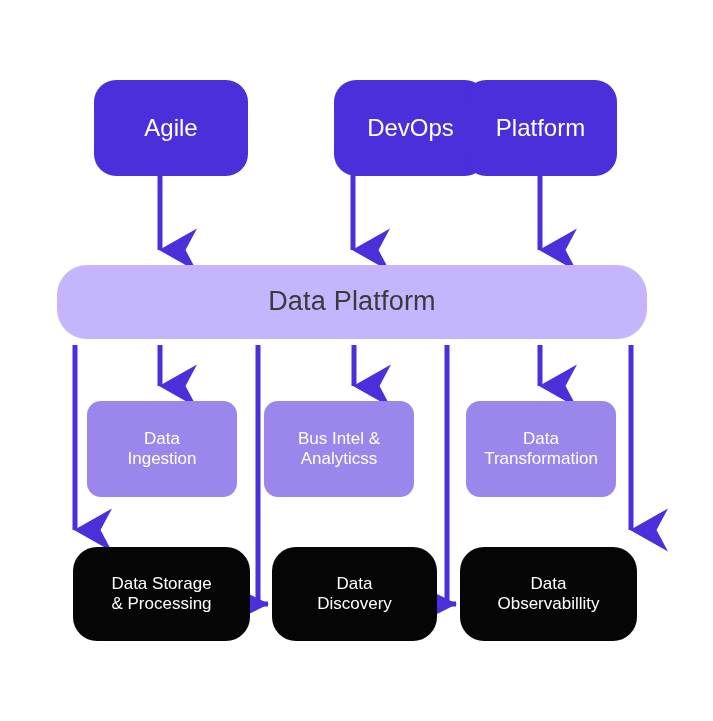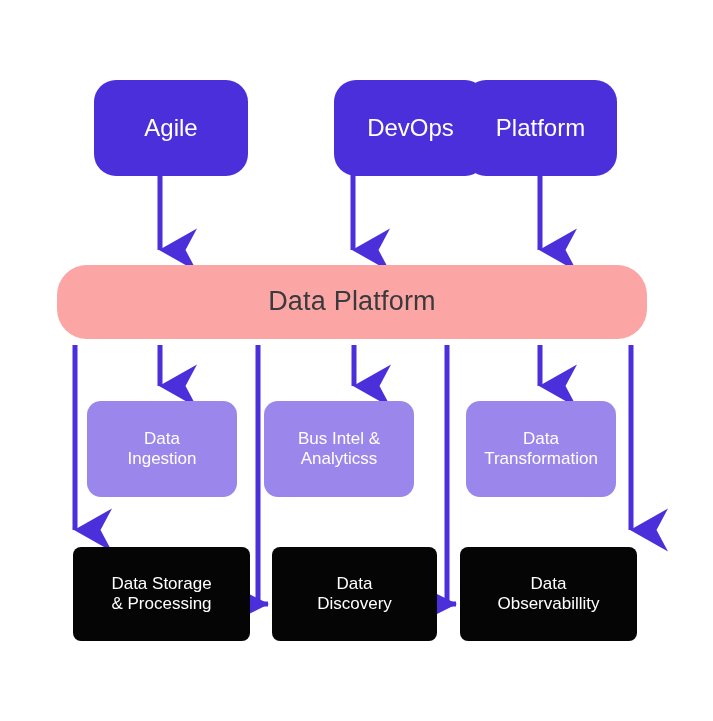--- a/index.html
+++ b/index.html
@@ -44,21 +44,21 @@
     background: #4b2fdb;
     color: #ffffff;
     border-radius: 22px;
     font-size: 24px;
     font-weight: 400;
     top: 80px;
     height: 96px;
   }
   
   .tier-platform {
-    background: #fca5a5;
+    background: #c4b5fd;
     color: #3a3a3c;
     border-radius: 30px;
     font-size: 27px;
     font-weight: 500;
     left: 57px;
     top: 265px;
     width: 590px;
     height: 74px;
     letter-spacing: 0.2px;
   }
@@ -69,21 +69,21 @@
     border-radius: 14px;
     font-size: 17px;
     font-weight: 400;
     top: 401px;
     height: 96px;
   }
   
   .tier-outcome {
     background: #050505;
     color: #ffffff;
-    border-radius: 8px;
+    border-radius: 24px;
     font-size: 17px;
     font-weight: 400;
     top: 547px;
     height: 94px;
   }
 </style>
 </head>
 <body>
 
 <div id="canvas">

